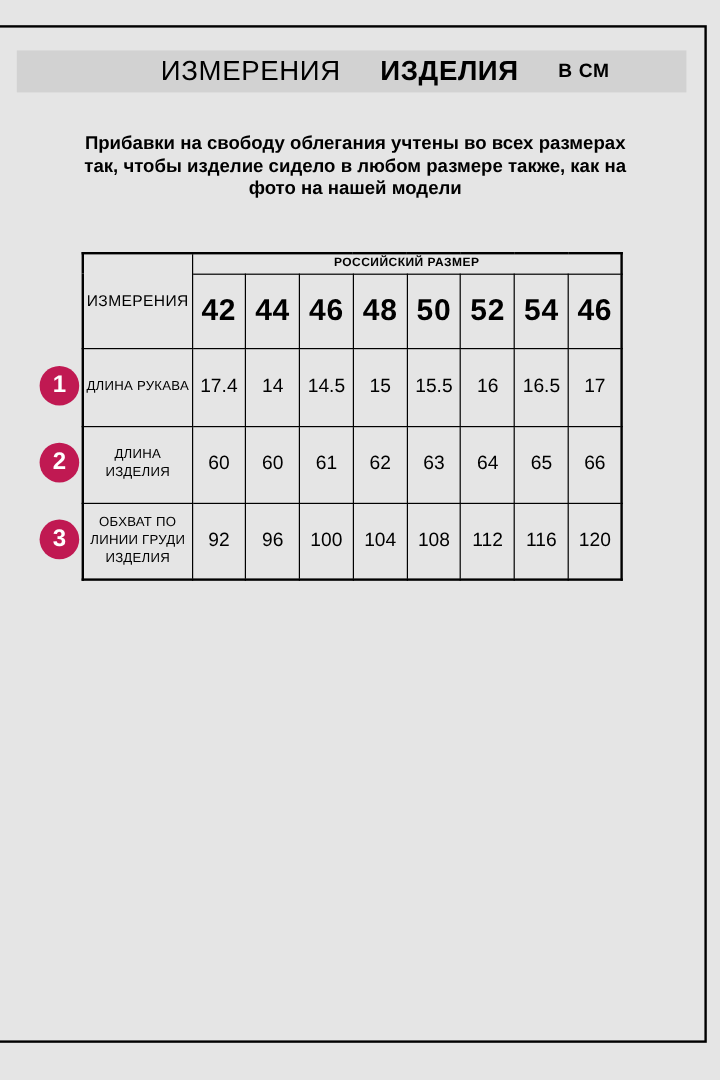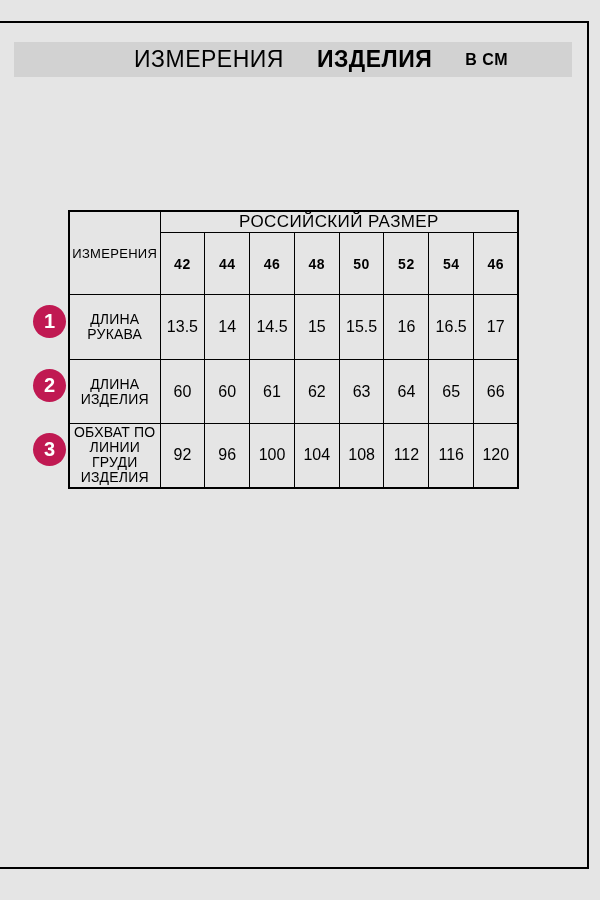--- a/index.html
+++ b/index.html
@@ -97,31 +97,31 @@
   tr.r-sizes  { height: 62px; }
   tr.r-data1  { height: 65px; }
   tr.r-data2  { height: 64px; margin-left: 20px; }
   tr.r-data3  { height: 64px; padding-left: 26px; }
   td.corner {
     font-size: 13px;
     font-weight: 400;
     letter-spacing: 0.3px;
   }
   td.group {
-    font-size: 17px;
-    font-weight: 400;
+    font-size: 10px;
+    font-weight: 700;
     letter-spacing: 0.4px;
   }
   td.size-head {
-    font-size: 14px;
+    font-size: 25px;
     font-weight: 700;
     letter-spacing: 0.5px;
   }
   td.rlabel {
-    font-size: 14px;
+    font-size: 11px;
     font-weight: 400;
     letter-spacing: 0.2px;
     white-space: pre-line;
     line-height: 15px;
   }
   td.val {
     font-size: 16px;
     font-weight: 400;
   }
   
@@ -160,20 +160,21 @@
 
   <div class="frame"></div>
 
   <div class="title-bar">
     <span class="title-measure">ИЗМЕРЕНИЯ</span>
     <span class="title-product">ИЗДЕЛИЯ</span>
     <span class="title-unit">В СМ</span>
   </div>
 
 
+  <div class="description">Прибавки на свободу облегания учтены во всех размерах так, чтобы изделие сидело в любом размере также, как на фото на нашей модели</div>
 
   <table class="size-table">
     <colgroup>
       <col class="c-label">
       <col class="c-size">
         <col class="c-size">
         <col class="c-size">
         <col class="c-size">
       <col class="c-size">
         <col class="c-size">
@@ -190,21 +191,21 @@
         <td class="size-head">44</td>
         <td class="size-head">46</td>
         <td class="size-head">48</td>
         <td class="size-head">50</td>
         <td class="size-head">52</td>
         <td class="size-head">54</td>
         <td class="size-head">46</td>
       </tr>
       <tr class="r-data1">
         <td class="rlabel">ДЛИНА РУКАВА</td>
-        <td class="val">13.5</td>
+        <td class="val">17.4</td>
         <td class="val">14</td>
         <td class="val">14.5</td>
         <td class="val">15</td>
         <td class="val">15.5</td>
         <td class="val">16</td>
         <td class="val">16.5</td>
         <td class="val">17</td>
       </tr>
       <tr class="r-data2">
         <td class="rlabel">ДЛИНА

